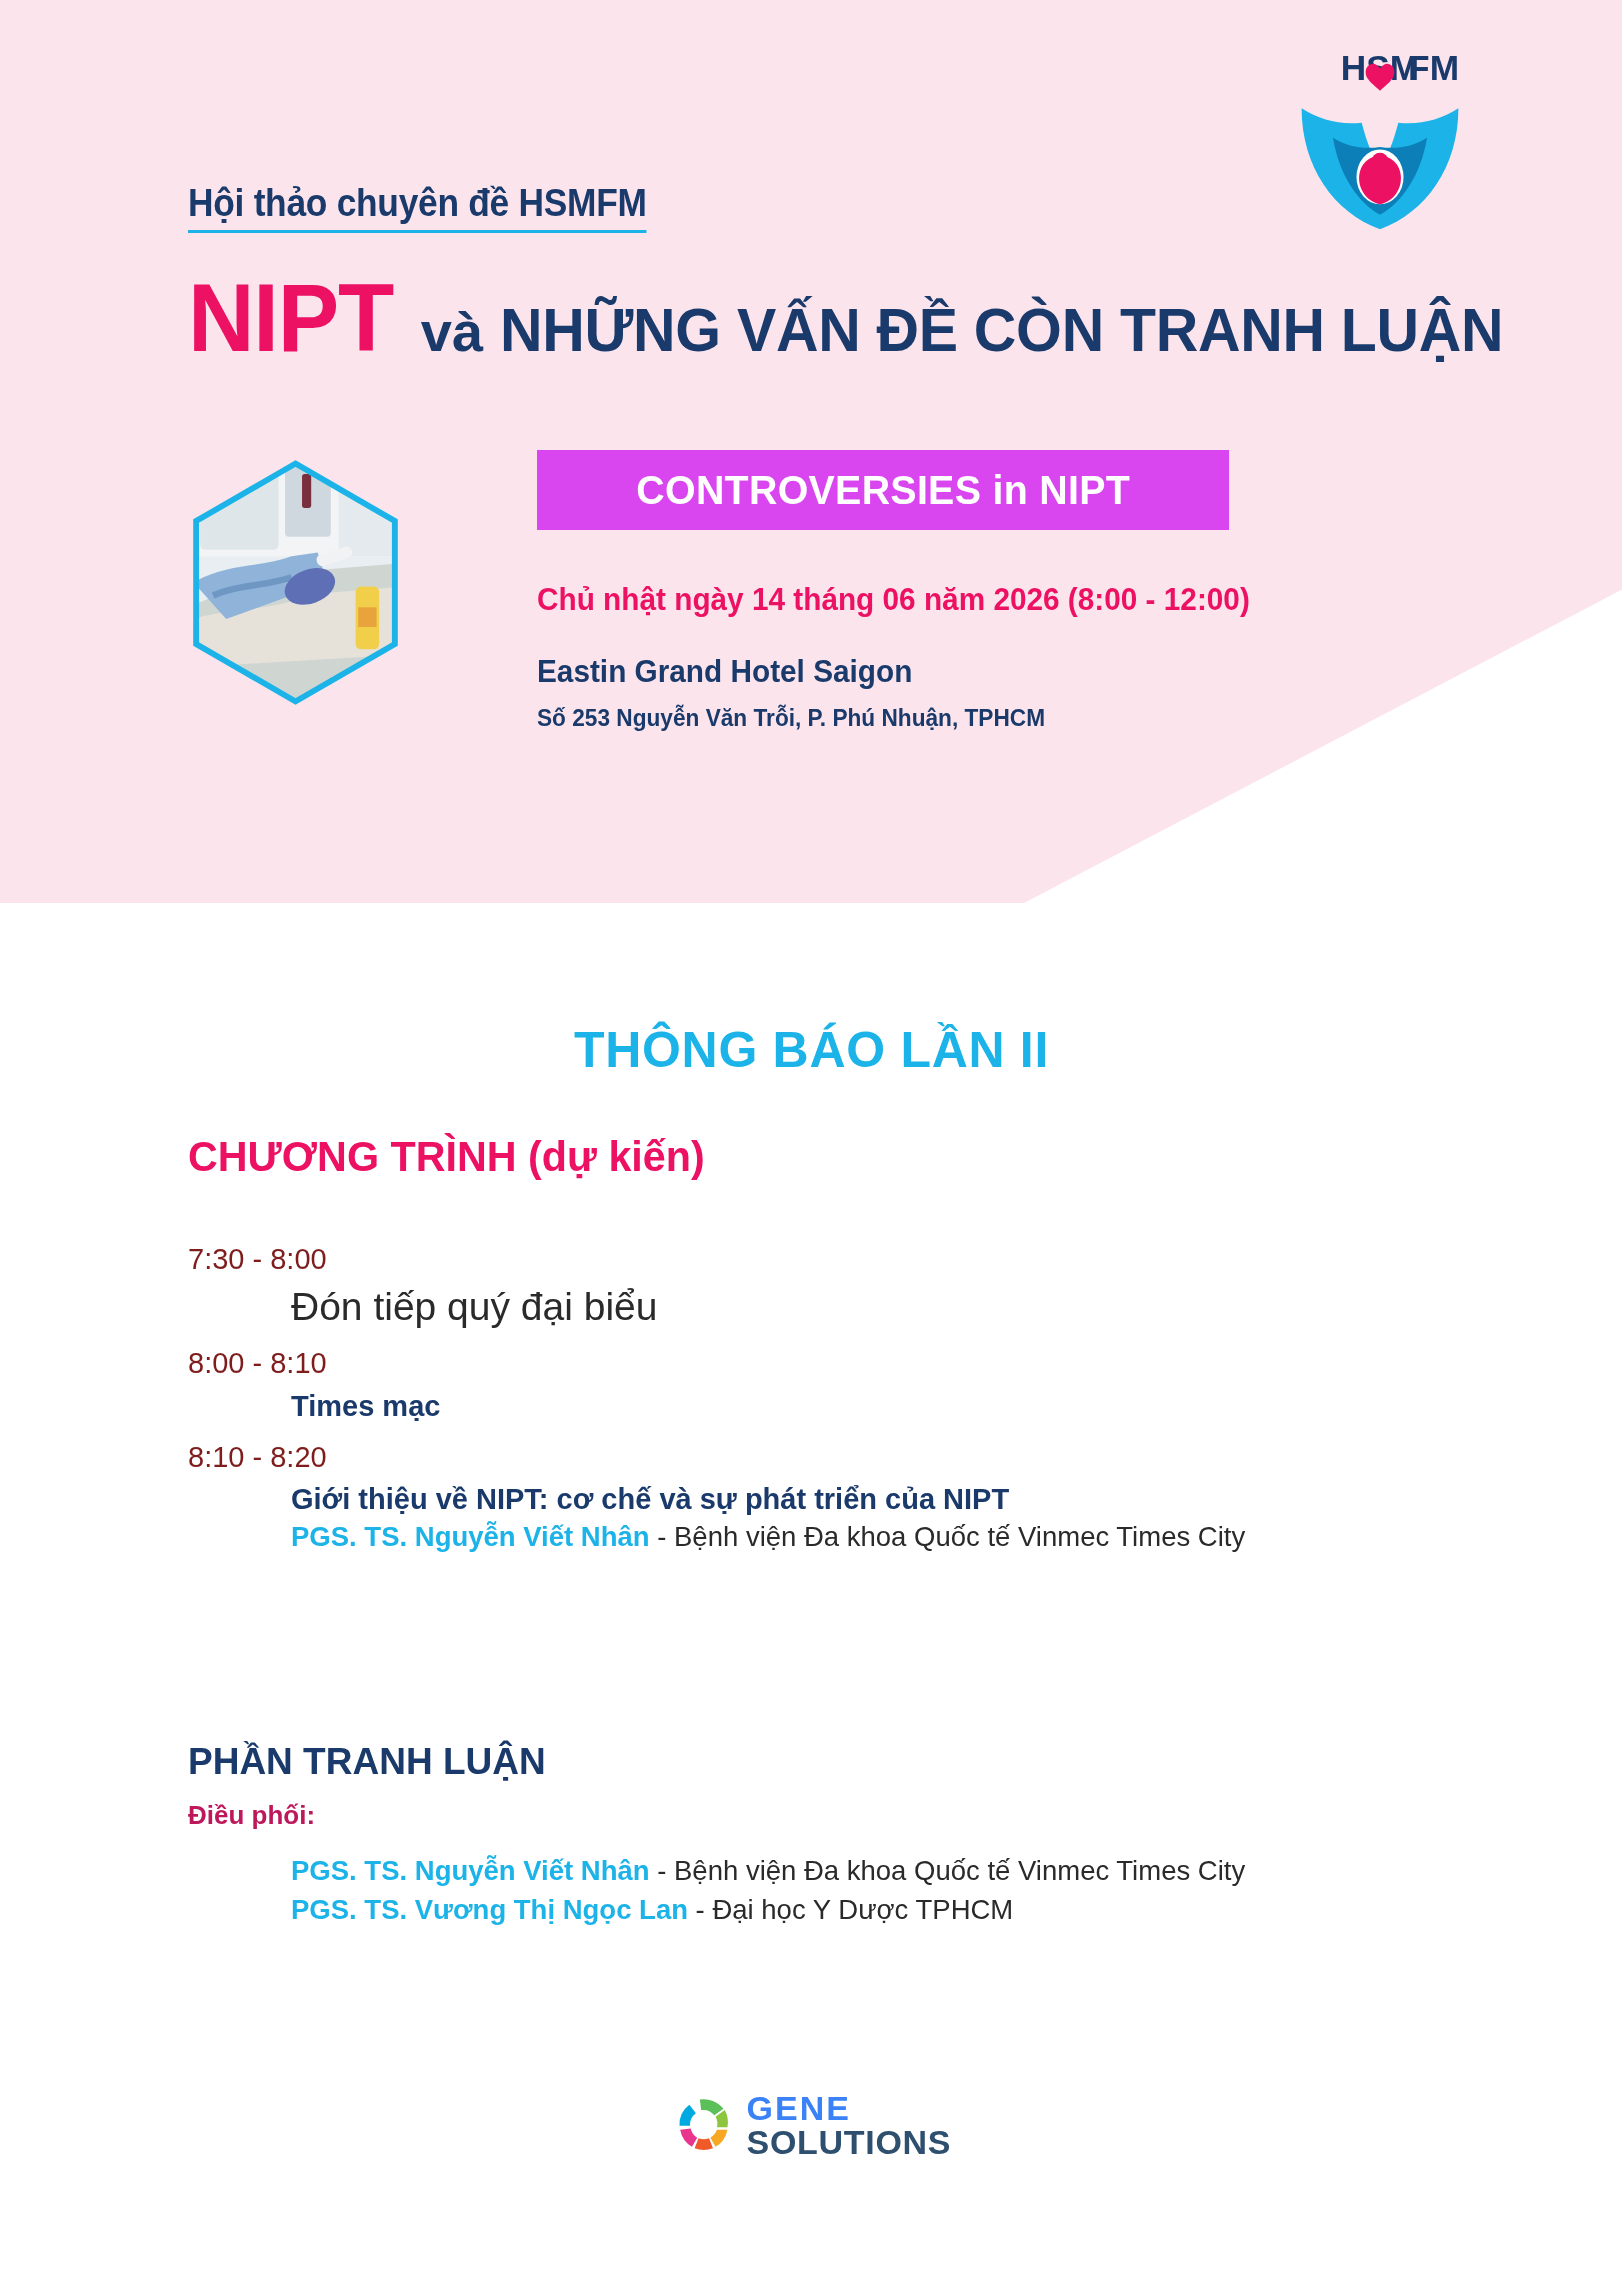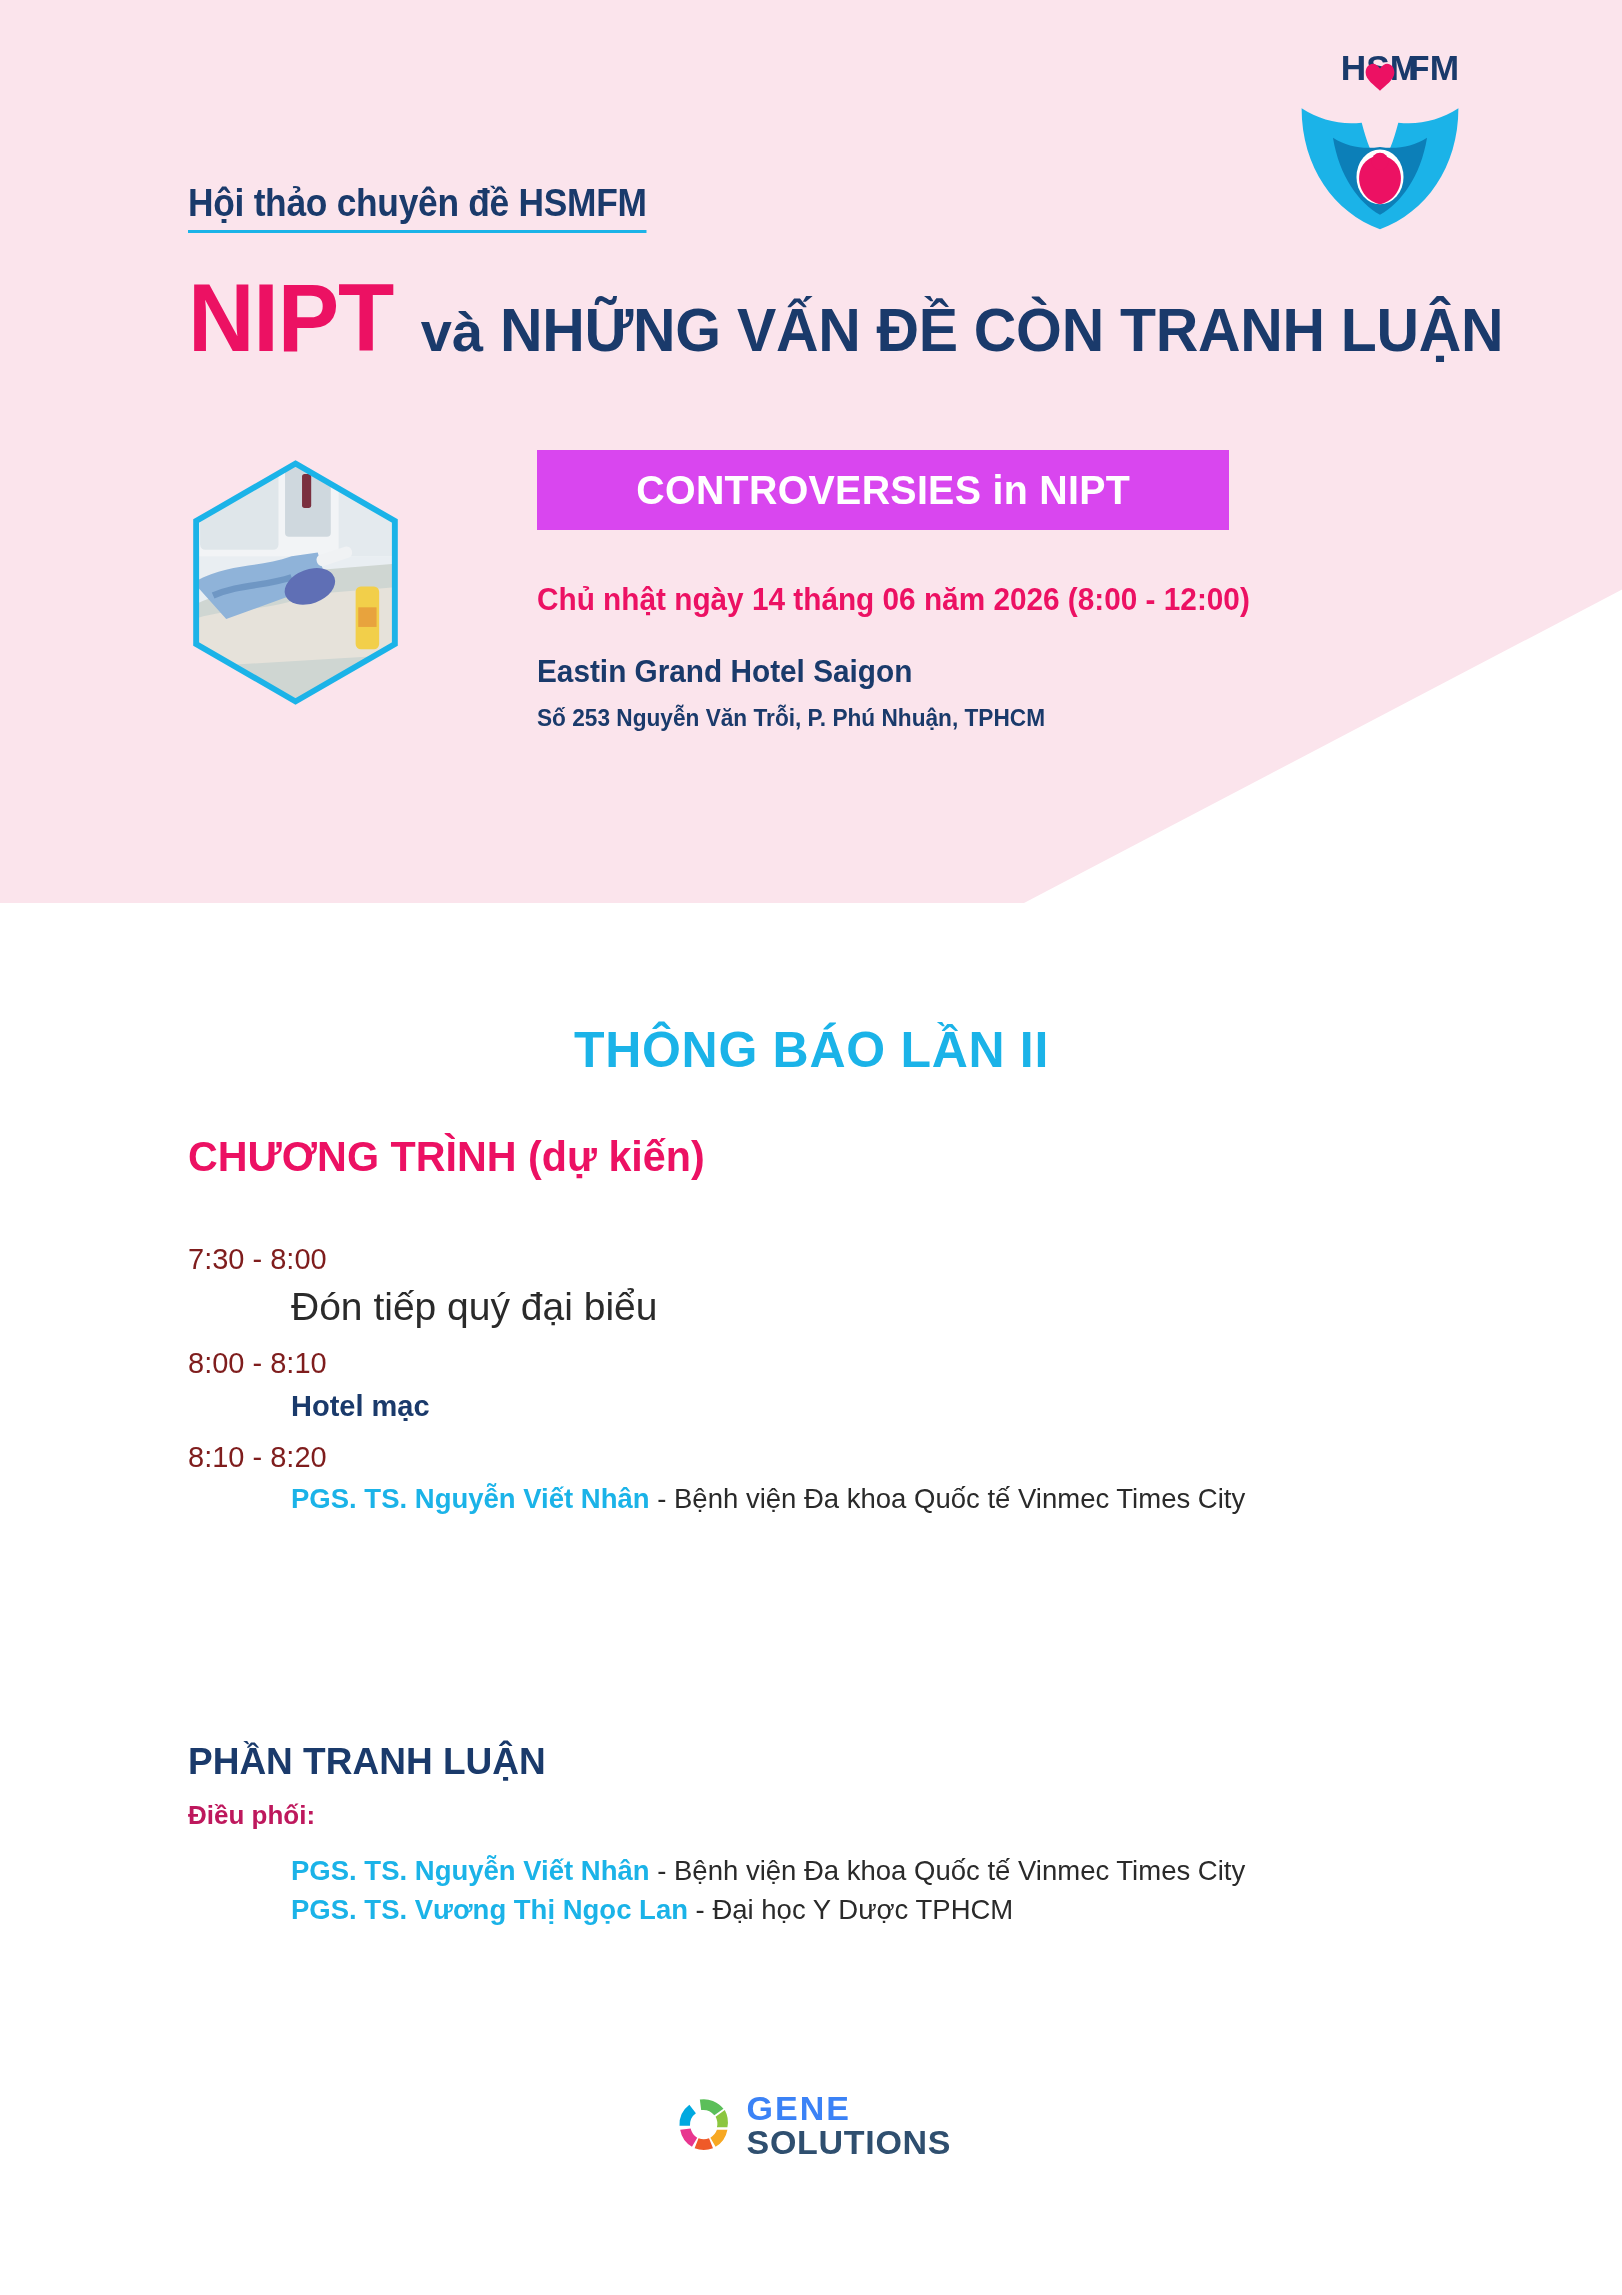--- a/index.html
+++ b/index.html
@@ -333,28 +333,31 @@
       <div class="ag-line">
         <span class="ag-desc-plain">Đón tiếp quý đại biểu</span>
       </div>
     </div>
   </div>
 
   <div class="ag-block">
     <div class="ag-time">8:00 - 8:10</div>
     <div class="ag-lines">
       <div class="ag-line">
-        <span class="ag-desc-bold">Hotel mạc</span>
+        <span class="ag-desc-bold">Times mạc</span>
       </div>
     </div>
   </div>
 
   <div class="ag-block">
     <div class="ag-time">8:10 - 8:20</div>
     <div class="ag-lines">
+      <div class="ag-line">
+        <span class="ag-desc-bold">Giới thiệu về NIPT: cơ chế và sự phát triển của NIPT</span>
+      </div>
       <div class="ag-line ag-speaker">
         <b>PGS. TS. Nguyễn Viết Nhân</b><span> - Bệnh viện Đa khoa Quốc tế Vinmec Times City</span>
       </div>
     </div>
   </div>
 
 </div>
 
 <div class="debate">
   <div class="debate-head">PHẦN TRANH LUẬN</div>

